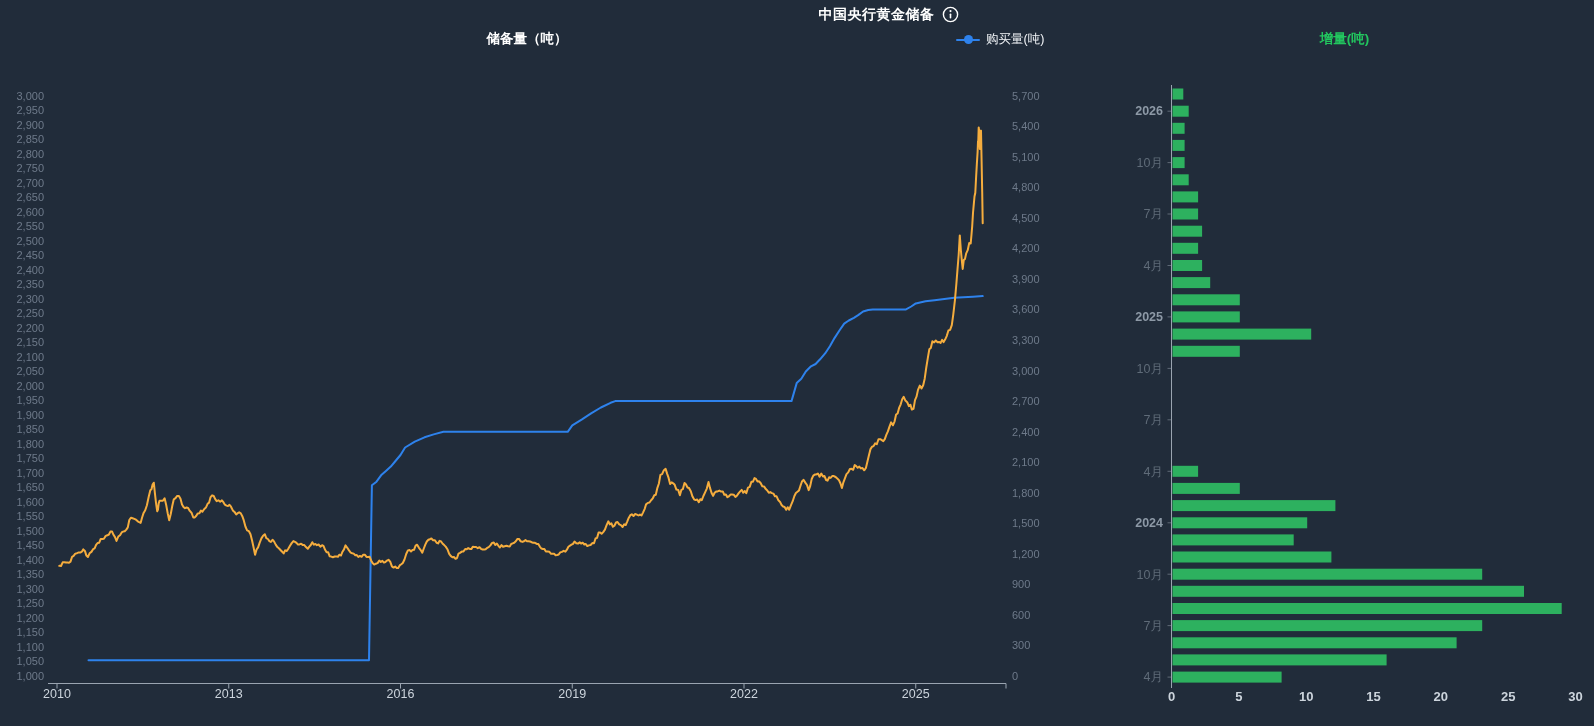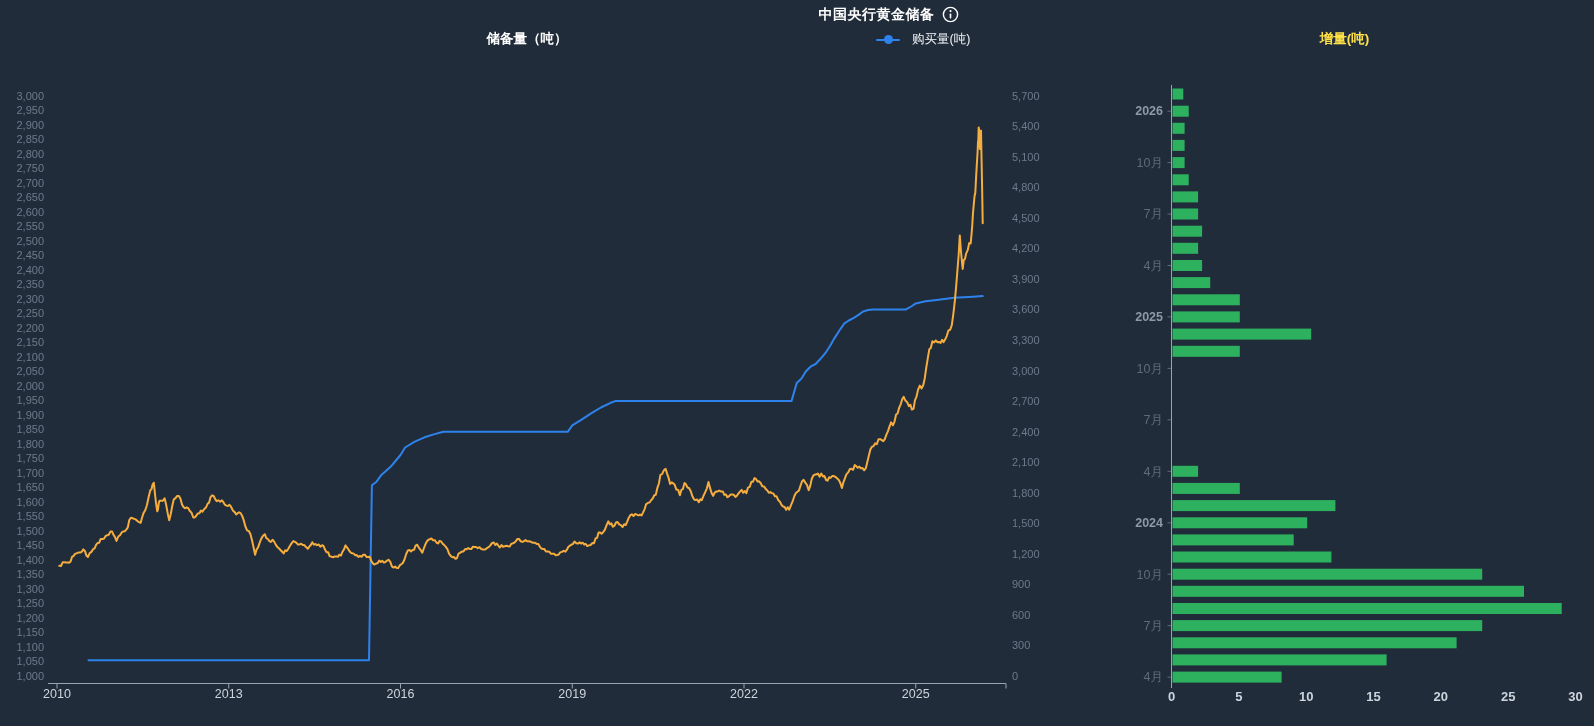--- a/index.html
+++ b/index.html
@@ -15,30 +15,30 @@
   }
   .page-title{
     color:#ffffff;font-size:14px;font-weight:700;letter-spacing:.5px;
   }
   .info-icon{display:inline-flex;align-items:center;cursor:pointer;}
   .chart1-title{
     position:absolute;top:30px;left:447px;width:160px;text-align:center;
     color:#ffffff;font-size:13.5px;font-weight:700;
   }
   .legend{
-    position:absolute;top:31px;left:876px;
-    display:flex;align-items:center;gap:12px;cursor:pointer;text-align:center;
+    position:absolute;top:31px;left:956px;
+    display:flex;align-items:center;gap:6px;cursor:pointer;text-align:center;
   }
   .legend-marker{position:relative;width:24px;height:9px;}
   .legend-line{position:absolute;left:0;top:3.5px;width:24px;height:2.5px;border-radius:2px;}
   .legend-dot{position:absolute;left:8px;top:0;width:9px;height:9px;border-radius:50%;}
   .legend-label{color:#f2f5f8;font-size:12.5px;}
   .chart2-title{
     position:absolute;top:30px;left:1095px;width:499px;text-align:center;
-    color:#fde047;font-size:13.5px;font-weight:700;
+    color:#22c55e;font-size:13.5px;font-weight:700;
   }
   svg{position:absolute;top:0;display:block;}
   #chart1{left:0;}
   #chart2{left:1095px;}
 </style>
 </head>
 <body style="background: rgb(33, 44, 58);">
 
 <div class="header">
   <span class="page-title">中国央行黄金储备</span>

